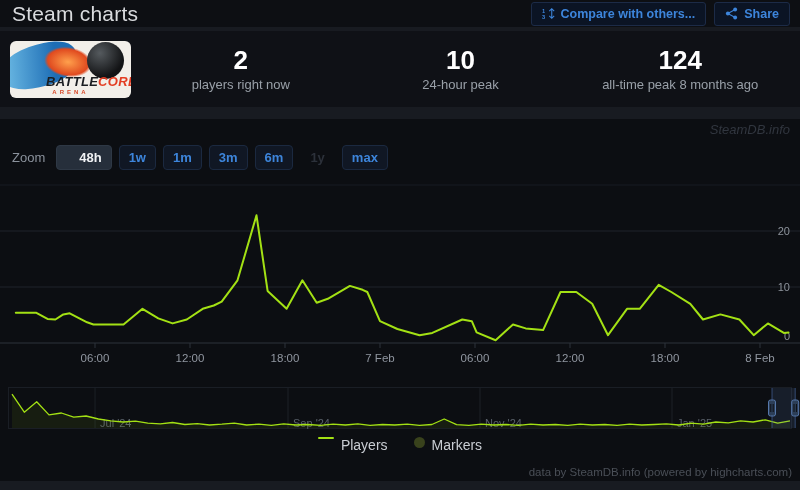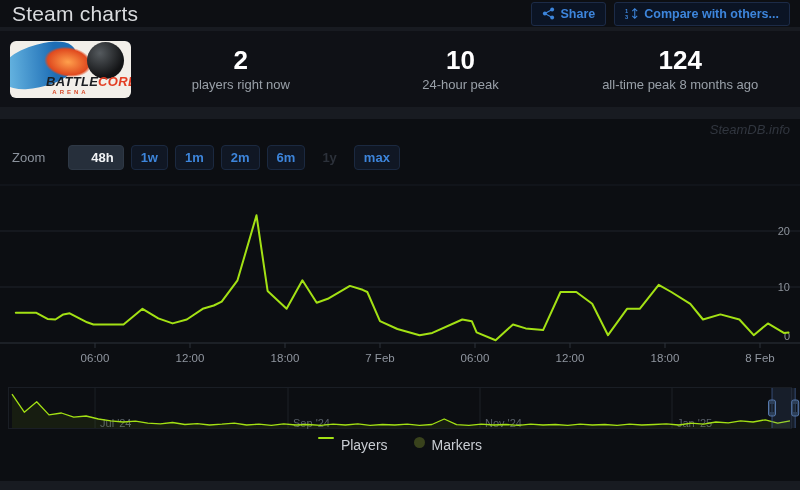--- a/index.html
+++ b/index.html
@@ -55,21 +55,21 @@
     margin-top: 12px; height: 362px; background: #0c0e12; position: relative;
   }
   .watermark {
     position: absolute; top: 3px; right: 10px;
     font-size: 13px; font-style: italic; color: #31363f;
   }
   .zoom-row {
     position: absolute; top: 26px; left: 12px;
     display: flex; align-items: center; gap: 7px;
   }
-  .zoom-label { font-size: 13px; color: #8b929c; margin-right: 16px; }
+  .zoom-label { font-size: 13px; color: #8b929c; margin-right: 4px; }
   .zoom-btn {
     font-family: inherit; font-size: 13px; font-weight: 700;
     padding: 4px 9px; border-radius: 4px; cursor: pointer;
     background: #101724; border: 1px solid #1b2940; color: #3d85db;
   }
   .zoom-btn.selected { background: #262f3b; border-color: #2e3845; color: #f0f2f4; padding-left: 22px; }
   .zoom-btn.disabled { background: transparent; border-color: transparent; color: #2c313a; cursor: default; }
   .main-chart { position: absolute; top: 57px; left: 0; }
   .nav-chart  { position: absolute; top: 267px; left: 0; }
   .legend {
@@ -84,37 +84,37 @@
     position: absolute; bottom: 3px; right: 8px;
     font-size: 11.5px; color: #4a4f57;
   }
 </style>
 </head>
 <body>
 
 <div class="header">
   <div class="page-title">Steam charts</div>
   <div class="hdr-actions">
+    <button class="hdr-btn">
+      <svg width="13" height="13" viewBox="0 0 16 16">
+        <text x="0" y="7" font-size="7" fill="#3d85db" font-weight="bold">1</text>
+        <text x="0" y="15" font-size="7" fill="#3d85db" font-weight="bold">3</text>
+        <path d="M9 5 L12 2 L15 5 M12 2 L12 14 M9 11 L12 14 L15 11" stroke="#3d85db" stroke-width="1.3" fill="none"></path>
+      </svg>
+      <span>Compare with others...</span>
+    </button>
     <button class="hdr-btn">
       <svg width="13" height="13" viewBox="0 0 16 16">
         <circle cx="12.5" cy="3" r="2.4" fill="#3d85db"></circle>
           <circle cx="3.5" cy="8" r="2.4" fill="#3d85db"></circle>
           <circle cx="12.5" cy="13" r="2.4" fill="#3d85db"></circle>
         <path d="M3.5 8 L12.5 3 M3.5 8 L12.5 13" stroke="#3d85db" stroke-width="1.4" fill="none"></path>
       </svg>
       <span>Share</span>
     </button>
-    <button class="hdr-btn">
-      <svg width="13" height="13" viewBox="0 0 16 16">
-        <text x="0" y="7" font-size="7" fill="#3d85db" font-weight="bold">1</text>
-        <text x="0" y="15" font-size="7" fill="#3d85db" font-weight="bold">3</text>
-        <path d="M9 5 L12 2 L15 5 M12 2 L12 14 M9 11 L12 14 L15 11" stroke="#3d85db" stroke-width="1.3" fill="none"></path>
-      </svg>
-      <span>Compare with others...</span>
-    </button>
   </div>
 </div>
 
 <div class="stats">
   <div class="capsule">
     <div class="cap-blue"></div>
     <div class="cap-orange"></div>
     <div class="cap-sphere"></div>
     <div class="cap-title"><span class="cap-t1">BATTLE</span><span class="cap-t2">CORE</span></div>
     <div class="cap-sub">ARENA</div>
@@ -134,21 +134,21 @@
 </div>
 
 <div class="chart-panel">
   <div class="watermark">SteamDB.info</div>
 
   <div class="zoom-row">
     <span class="zoom-label">Zoom</span>
     <button class="zoom-btn selected">48h</button>
     <button class="zoom-btn">1w</button>
     <button class="zoom-btn">1m</button>
-    <button class="zoom-btn">2m</button>
+    <button class="zoom-btn">3m</button>
     <button class="zoom-btn">6m</button>
     <button class="zoom-btn disabled">1y</button>
     <button class="zoom-btn">max</button>
   </div>
 
   <svg id="main-chart" class="main-chart" width="800" height="200" viewBox="0 0 800 200">
       <line x1="0" y1="9" x2="800" y2="9" stroke="#171b22" stroke-width="1"></line>
       <line x1="0" y1="167" x2="800" y2="167" stroke="#2c323b" stroke-width="1"></line>
       <text x="790" y="164" text-anchor="end" fill="#8d939b" font-size="11px" font-family="Liberation Sans, sans-serif">0</text>
       <line x1="0" y1="111" x2="800" y2="111" stroke="#1e222a" stroke-width="1"></line>
@@ -207,13 +207,14 @@
     <div class="legend-item">
       <div class="legend-line" style="background: rgb(163, 225, 20);"></div>
       <span>Players</span>
     </div>
     <div class="legend-item">
       <div class="legend-dot" style="background: rgb(57, 66, 28);"></div>
       <span>Markers</span>
     </div>
   </div>
 
+  <div class="credits">data by SteamDB.info (powered by highcharts.com)</div>
 </div>
 
 </body></html>

